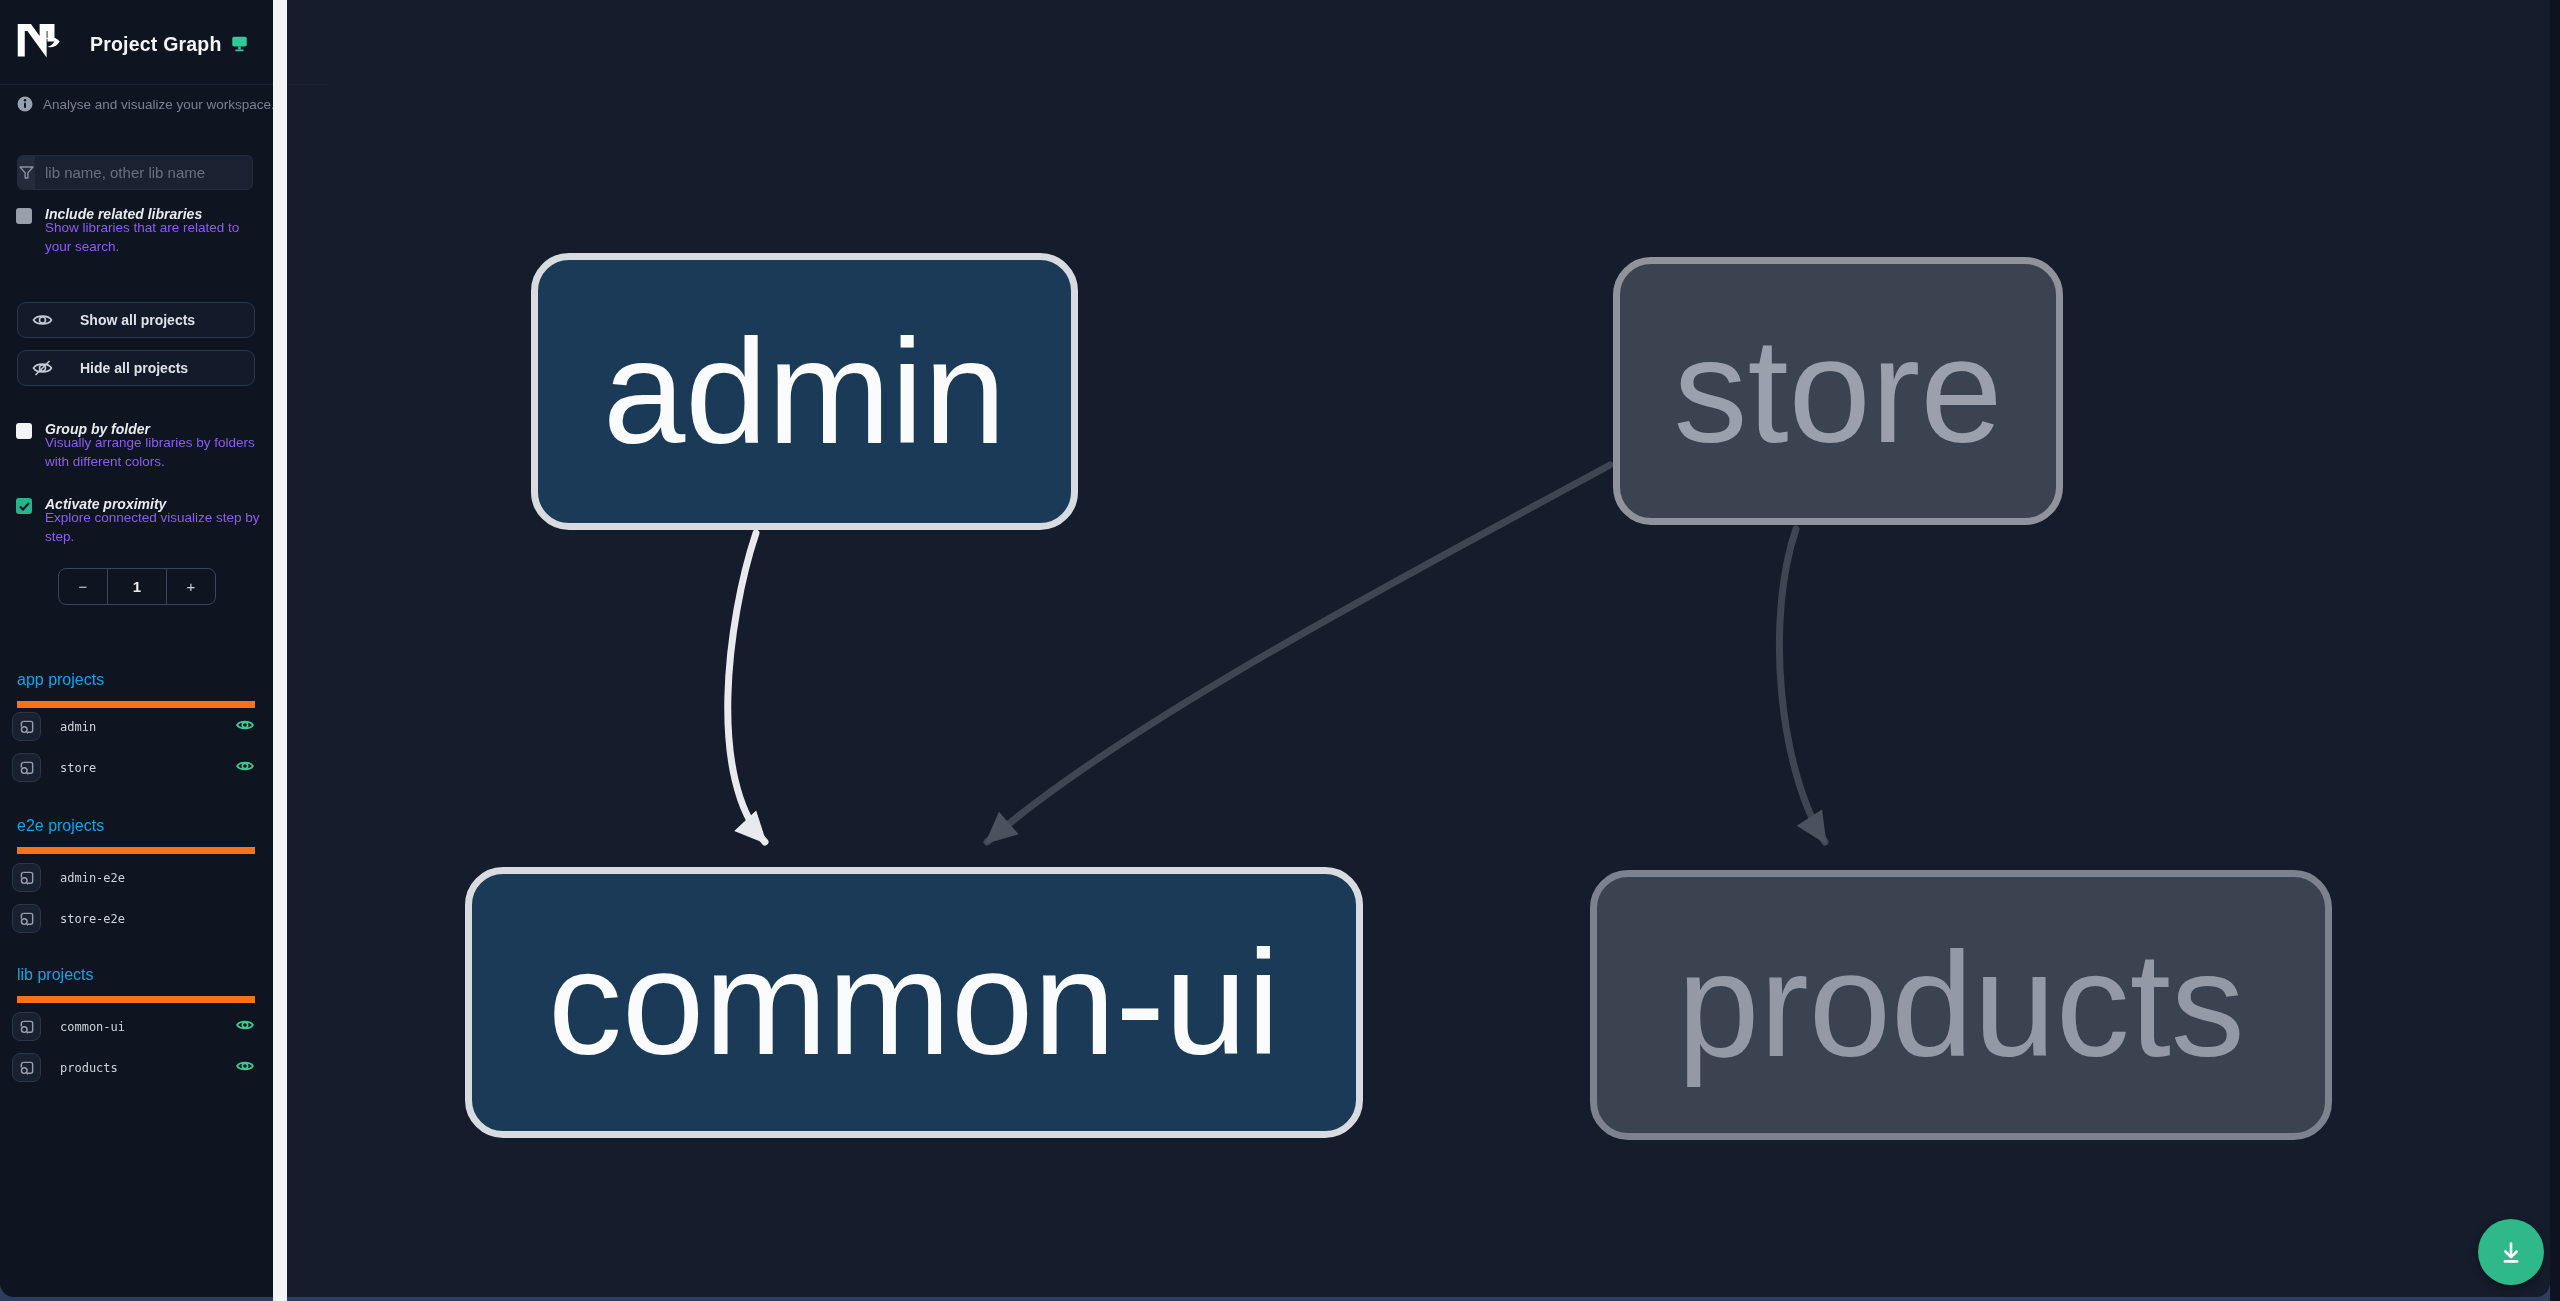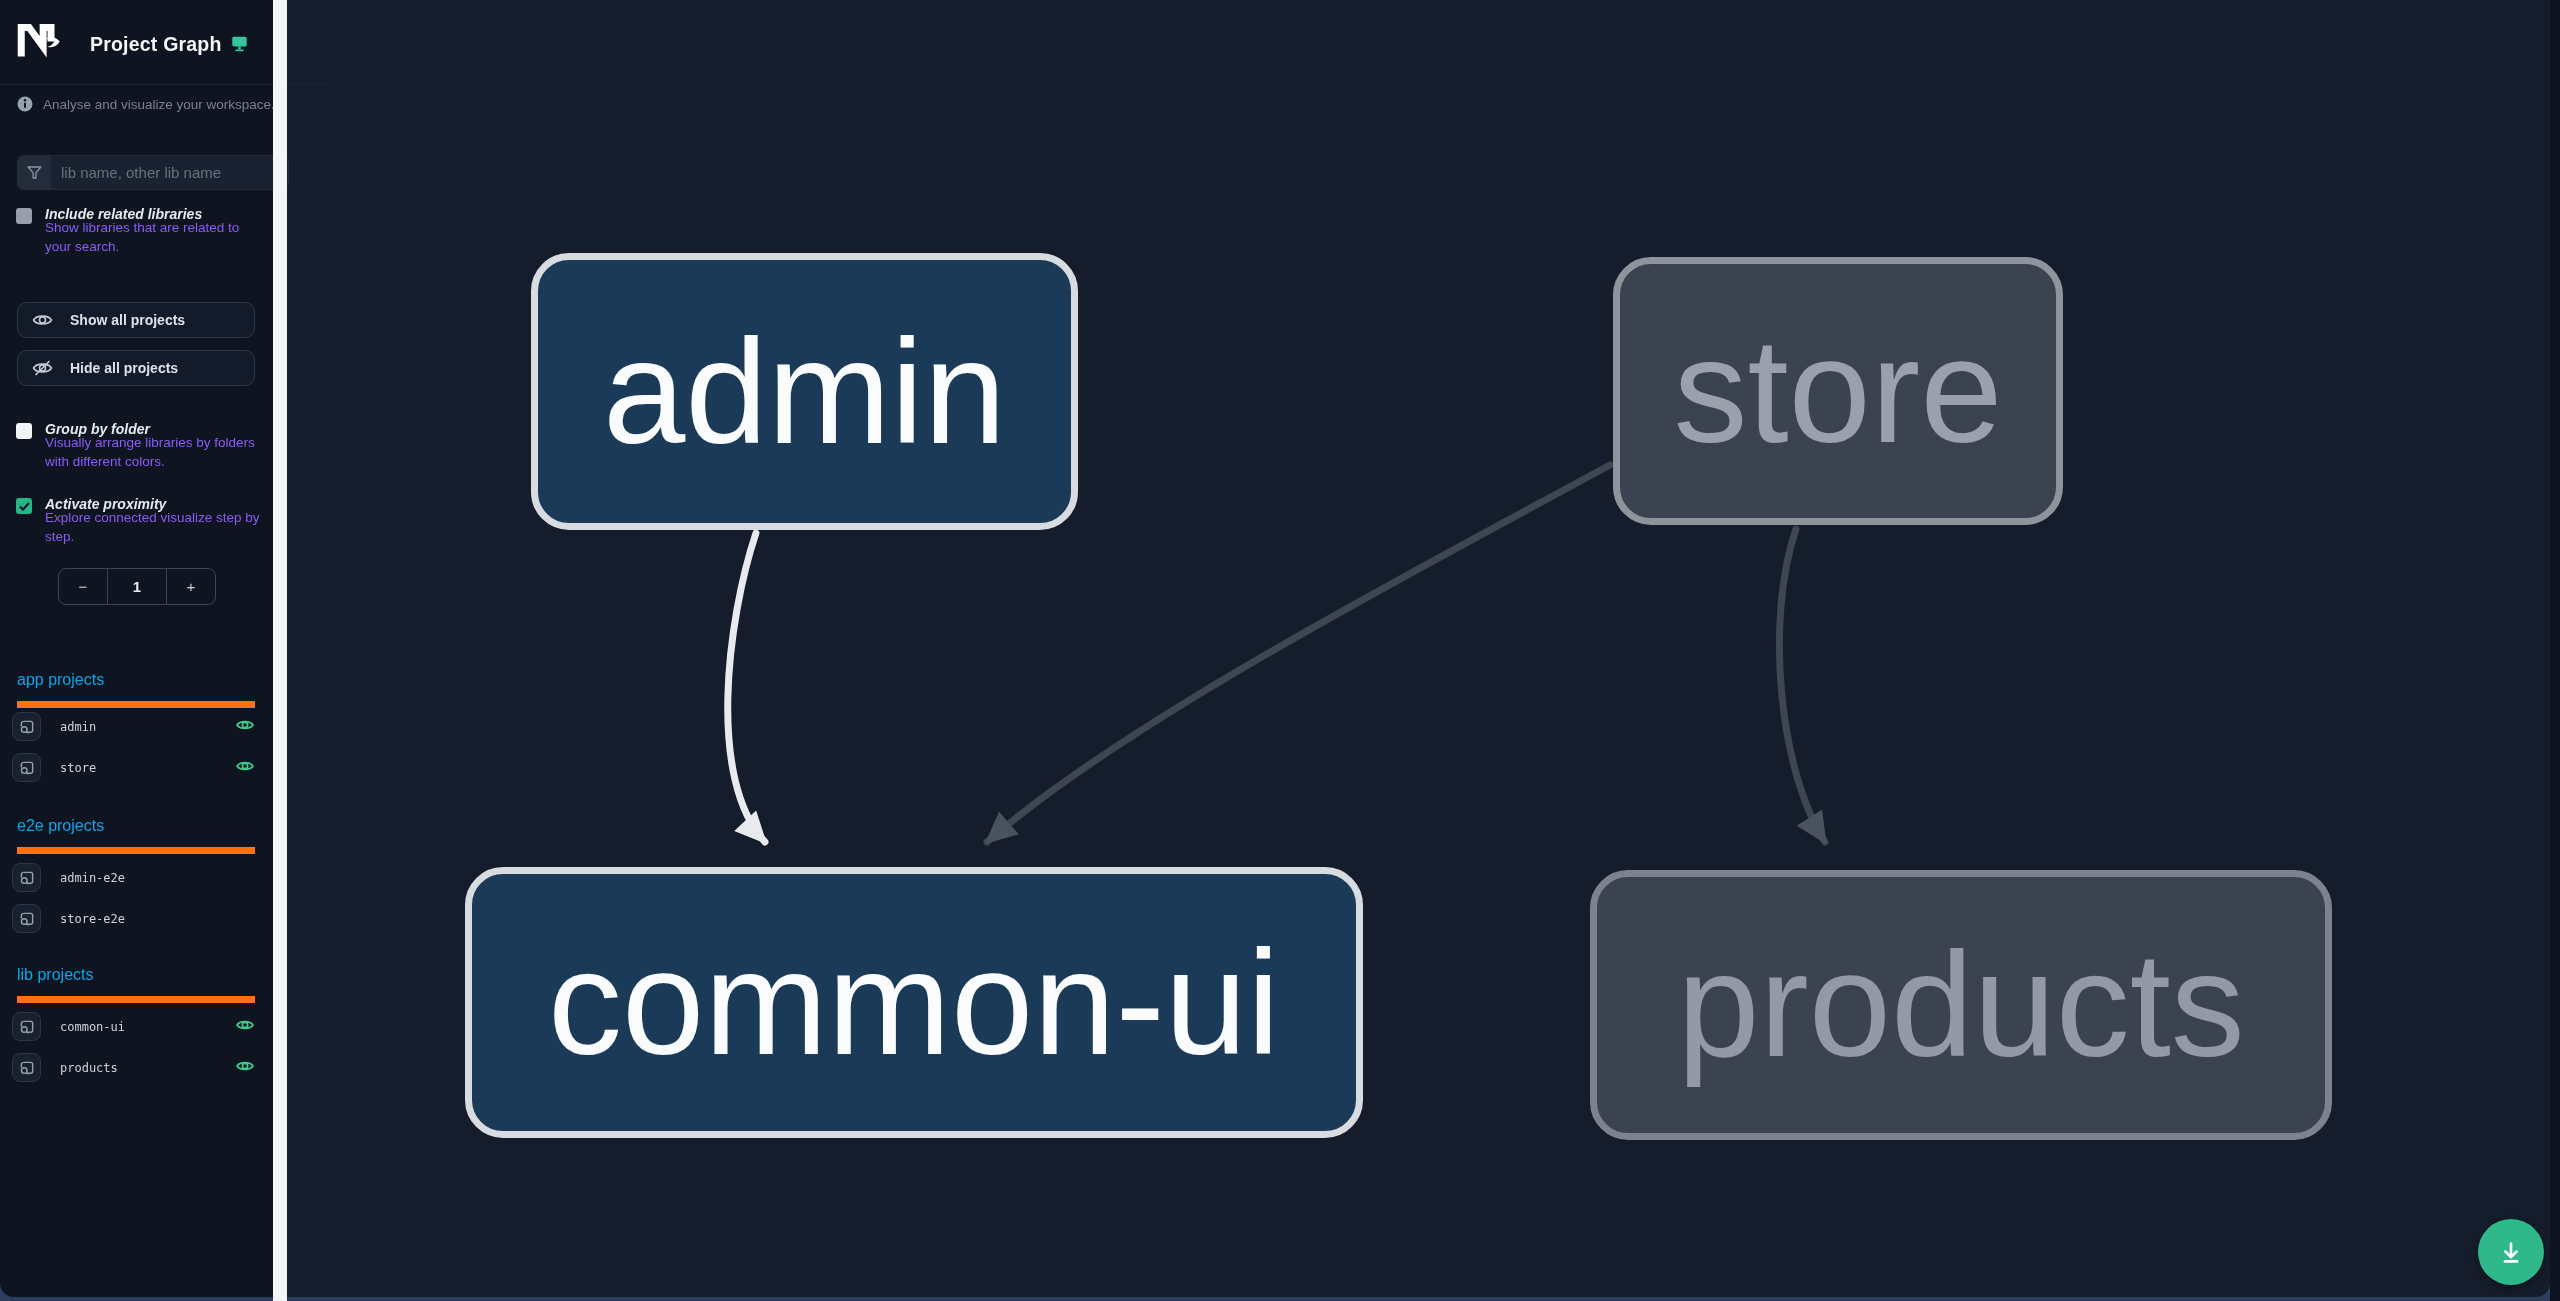--- a/index.html
+++ b/index.html
@@ -13,40 +13,40 @@
   .sb-header{position:absolute;left:0;top:0;width:329px;height:85px;
              border-bottom:1px solid #1c2433;}
   .nx-logo{position:absolute;left:17px;top:24px;width:47px;height:35px;}
   .app-title{position:absolute;left:90px;top:33px;font-size:19.5px;font-weight:700;
              color:#f4f6f8;letter-spacing:.2px;white-space:nowrap;}
   .monitor-ic{position:absolute;left:231px;top:35px;width:17px;height:17px;}
 
   .tagline{position:absolute;left:17px;top:96px;display:flex;align-items:center;gap:10px;
            color:#79828f;font-size:13.5px;white-space:nowrap;}
 
-  .search{position:absolute;left:17px;top:155px;width:272px;height:35px;display:flex;
+  .search{position:absolute;left:17px;top:155px;width:236px;height:35px;display:flex;
           border-radius:6px;overflow:hidden;border:1px solid #232c3c;background:#1a2231;}
   .search-ic-cell{width:33px;background:#242c3b;display:flex;align-items:center;justify-content:center;}
   .search input{flex:1;background:transparent;border:none;outline:none;color:#cfd5de;
                 font-size:15px;padding:0 10px;font-family:"Liberation Sans",sans-serif;}
   .search input::placeholder{color:#68717f;}
 
   .opt{position:absolute;left:0;width:273px;}
   .opt .box{position:absolute;left:16px;top:2px;width:16px;height:16px;border-radius:3px;}
   .box.gray{background:#99a0ac;}
   .box.white{background:#f2f3f5;}
   .box.teal{background:#27b487;display:flex;align-items:center;justify-content:center;}
   .opt-label{position:absolute;left:45px;top:0;font-size:14px;font-weight:600;color:#e7eaef;
              line-height:17px;white-space:nowrap;font-style:italic;}
   .opt-desc{position:absolute;left:45px;top:13px;width:216px;font-size:13.5px;
             line-height:18.5px;color:#8b5cf6;}
 
   .sb-btn{position:absolute;left:17px;width:238px;height:36px;border-radius:9px;
           border:1px solid #2c3748;background:#131a29;display:flex;align-items:center;
-          gap:17px;padding:0 0 0 14px;cursor:pointer;color:#dde2e9;
+          gap:27px;padding:0 0 0 14px;cursor:pointer;color:#dde2e9;
           font-size:14px;font-weight:600;font-family:"Liberation Sans",sans-serif;white-space:nowrap;}
 
   .stepper{position:absolute;left:58px;top:568px;height:37px;display:flex;
            border:1px solid #39455a;border-radius:8px;overflow:hidden;}
   .stepper .cell{display:flex;align-items:center;justify-content:center;color:#e7eaef;
                  font-size:15px;background:transparent;border:none;
                  font-family:"Liberation Sans",sans-serif;}
   .stepper .dec,.stepper .inc{width:48px;color:#cdd3dc;cursor:pointer;}
   .stepper .val{width:60px;border-left:1px solid #39455a;border-right:1px solid #39455a;
                 font-weight:600;}

